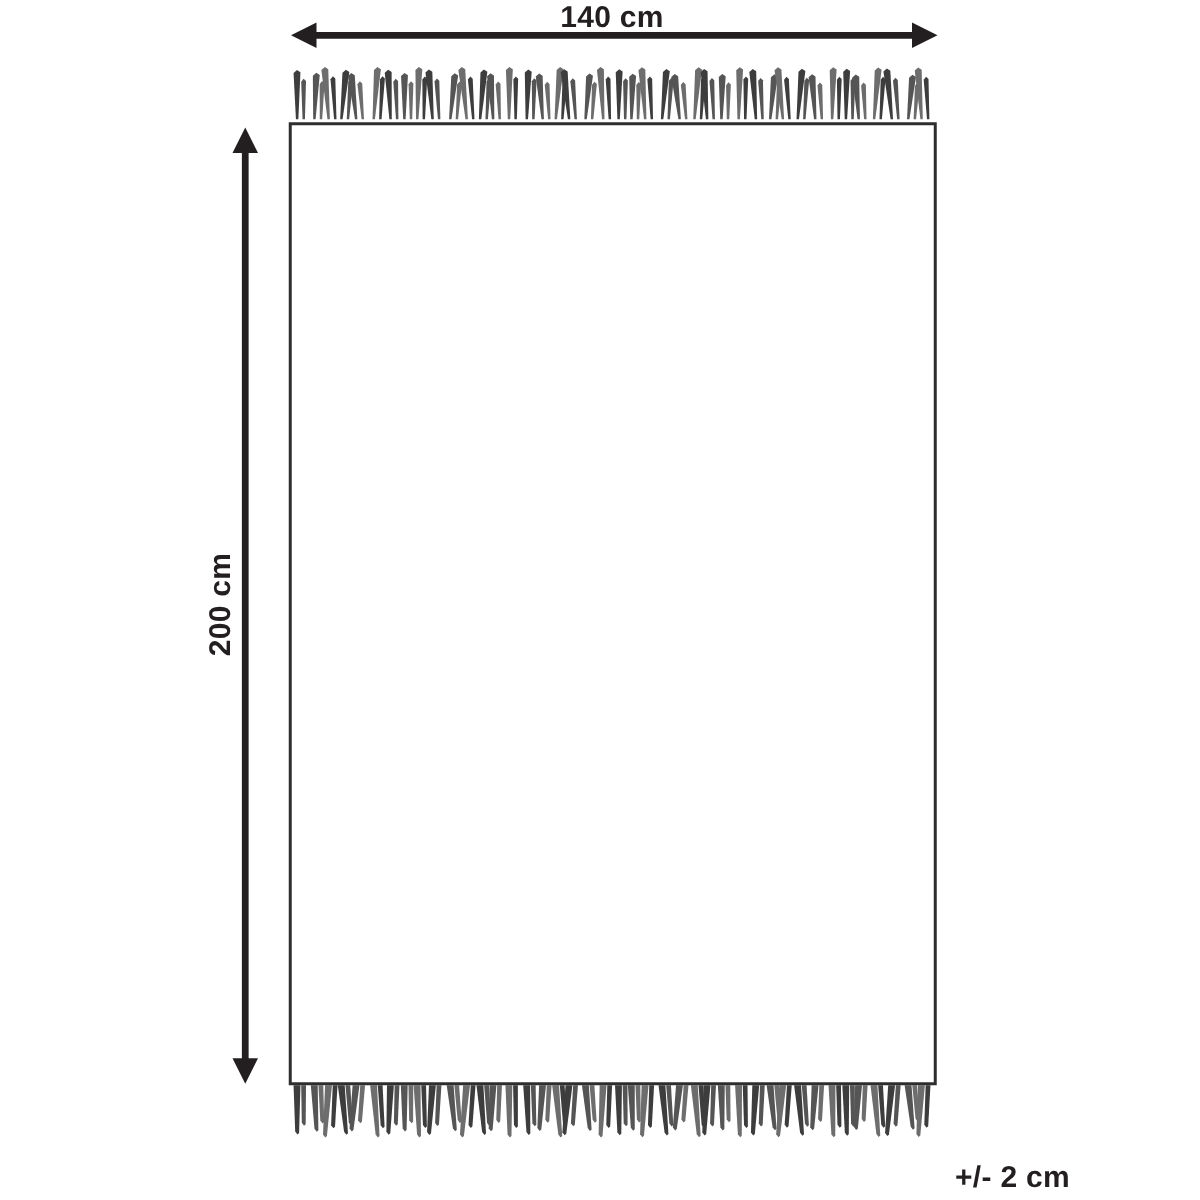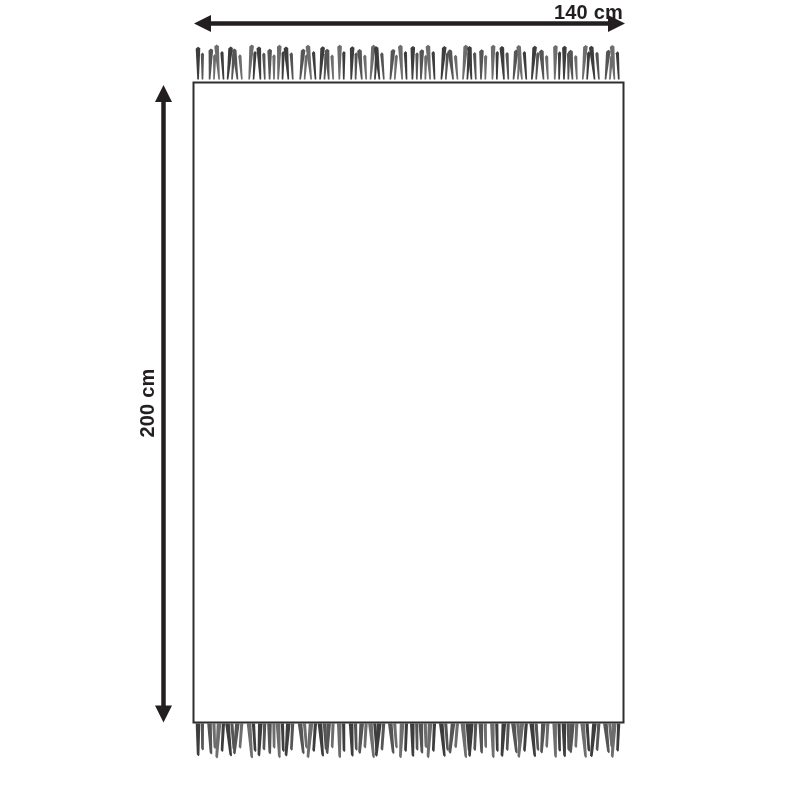--- a/index.html
+++ b/index.html
@@ -26,21 +26,21 @@
     color: var(--ink, #231f20);
     font-size: 20px;
     line-height: 24px;
     white-space: nowrap;
     letter-spacing: 0.2px;
   }
   .width-label {
     left: 193px;
     top: 0px;
     width: 430px;
-    text-align: right;
+    text-align: center;
   }
   .height-label {
     left: 77px;
     top: 391px;
     width: 140px;
     height: 24px;
     text-align: center;
     transform: rotate(-90deg);
     transform-origin: center center;
   }
@@ -244,14 +244,15 @@
       <line x1="163.5" y1="100" x2="163.5" y2="707" style="stroke:var(--ink,#231f20); stroke-width:4.5"></line>
       <polygon points="163.5,85 155,102 172,102" style="fill:var(--ink,#231f20)"></polygon>
       <polygon points="163.5,722.5 155,705.5 172,705.5" style="fill:var(--ink,#231f20)"></polygon>
     </g>
   </svg>
 
   <div class="label width-label">140 cm</div>
 
   <div class="label height-label">200 cm</div>
 
+  <div class="label tolerance-label">+/- 2 cm</div>
 
 </div>
 
 </body></html>

